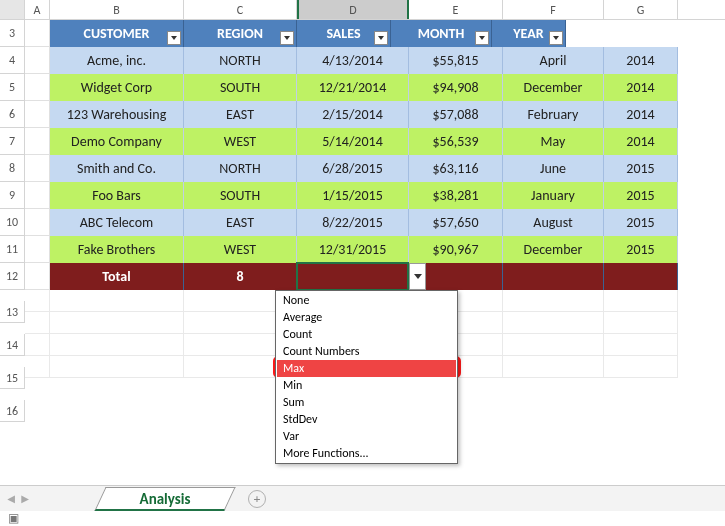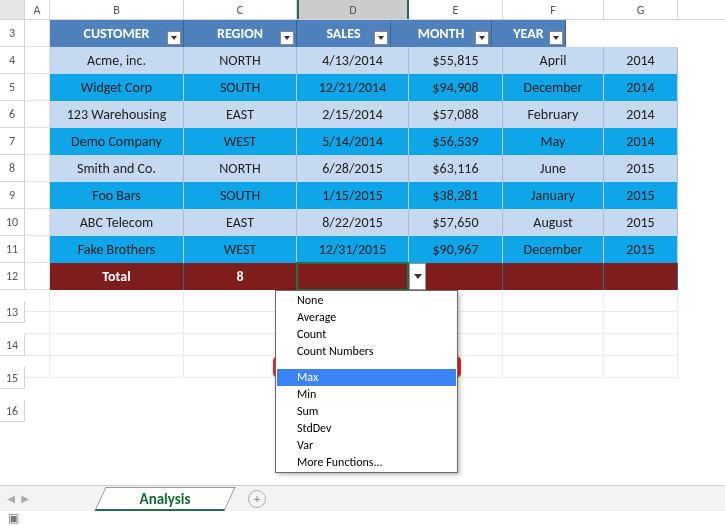--- a/index.html
+++ b/index.html
@@ -30,33 +30,33 @@
   .grid-row { display: flex; height: 27px; }
   .grid-row.empty { height: 22px; }
   .cell { border-right: 1px solid #e0e0e0; border-bottom: 1px solid #e0e0e0; display: flex; align-items: center; justify-content: center; position: relative; overflow: hidden; white-space: nowrap; }
   .grid-row.empty .cell { border-right: 1px solid #e9e9e9; border-bottom: 1px solid #e9e9e9; }
 
   
   .hdr { background: #4f81bd; color: #fff; font-weight: bold; border-right: 1px solid #3a6293; border-bottom: none; position: relative; }
   .hdr .filter-btn { position: absolute; right: 2px; bottom: 2px; width: 14px; height: 14px; background: #fff; border: 1px solid #888; }
   .hdr .filter-btn::after { content: ""; position: absolute; top: 4px; left: 3px; width: 0; height: 0; border-left: 3px solid transparent; border-right: 3px solid transparent; border-top: 4px solid #333; }
   .band1 { background: #c5d9f1; border-right: 1px solid #a3bde0; border-bottom: none; color: #222; }
-  .band2 { background: #0ea5e9; border-right: 1px solid #c0cfe5; border-bottom: none; color: #222; }
+  .band2 { background: #bef264; border-right: 1px solid #c0cfe5; border-bottom: none; color: #222; }
   .total { background: #7f1d1d; color: #fff; border-right: 1px solid #3a6293; border-bottom: none; font-weight: bold; }
 
   .sel-cell { z-index: 2; }
   .sel-cell::after { content: ""; position: absolute; inset: -1px; border: 2px solid #217346; pointer-events: none; }
 
   .dd-arrow { position: absolute; right: -1px; top: 0; width: 17px; height: 27px; background: #fff; border: 1px solid #999; display: flex; align-items: center; justify-content: center; z-index: 3; }
   .dd-arrow::after { content: ""; width: 0; height: 0; border-left: 4px solid transparent; border-right: 4px solid transparent; border-top: 5px solid #333; }
 
   
   .dropdown { position: absolute; left: 275px; top: 290px; width: 183px; background: #fff; border: 1px solid #666; box-shadow: 2px 2px 4px rgba(0,0,0,0.25); z-index: 10; font-size: 12px; padding: 1px; }
-  .dd-item { padding: 0px 20px; line-height: 17px; cursor: default; }
-  .dd-item.sel { background: #3b82f6; color: #fff; position: relative; margin-top: 9px; }
+  .dd-item { padding: 0px 6px; line-height: 17px; cursor: default; }
+  .dd-item.sel { background: #ef4444; color: #fff; position: relative; }
   .highlight-box { position: absolute; border: 3px solid #ff1a1a; border-radius: 5px; pointer-events: none; }
 
   
   .sheet-tabs { position: absolute; left: 0; bottom: 15px; height: 26px; width: 100%; display: flex; align-items: center; border-top: 1px solid #ccc; background: #f3f3f3; padding-left: 40px; }
   .nav-arrows { position: absolute; left: 4px; top: 0; height: 100%; display: flex; align-items: center; gap: 0; }
   .nav-btn { width: 14px; height: 14px; display: flex; align-items: center; justify-content: center; color: #aaa; font-size: 10px; }
   .tab-wrap { position: relative ; width:130px; height:24px;}
   .tab { position: absolute; top: 0; left: 0; width: 130px; height: 24px; background: #fff; border: 1px solid #999; border-bottom: 2px solid #217346; transform: skewX(-25deg); }
   .tab-label { position: absolute; top: 3px; left: 0; width: 130px; text-align: center; color: #156b36; font-weight: bold; font-size: 15px; }
   .new-sheet { margin-left: 18px; width: 18px; height: 18px; border: 1px solid #b0b0b0; border-radius: 50%; display: flex; align-items: center; justify-content: center; color: #888; font-size: 13px; }

